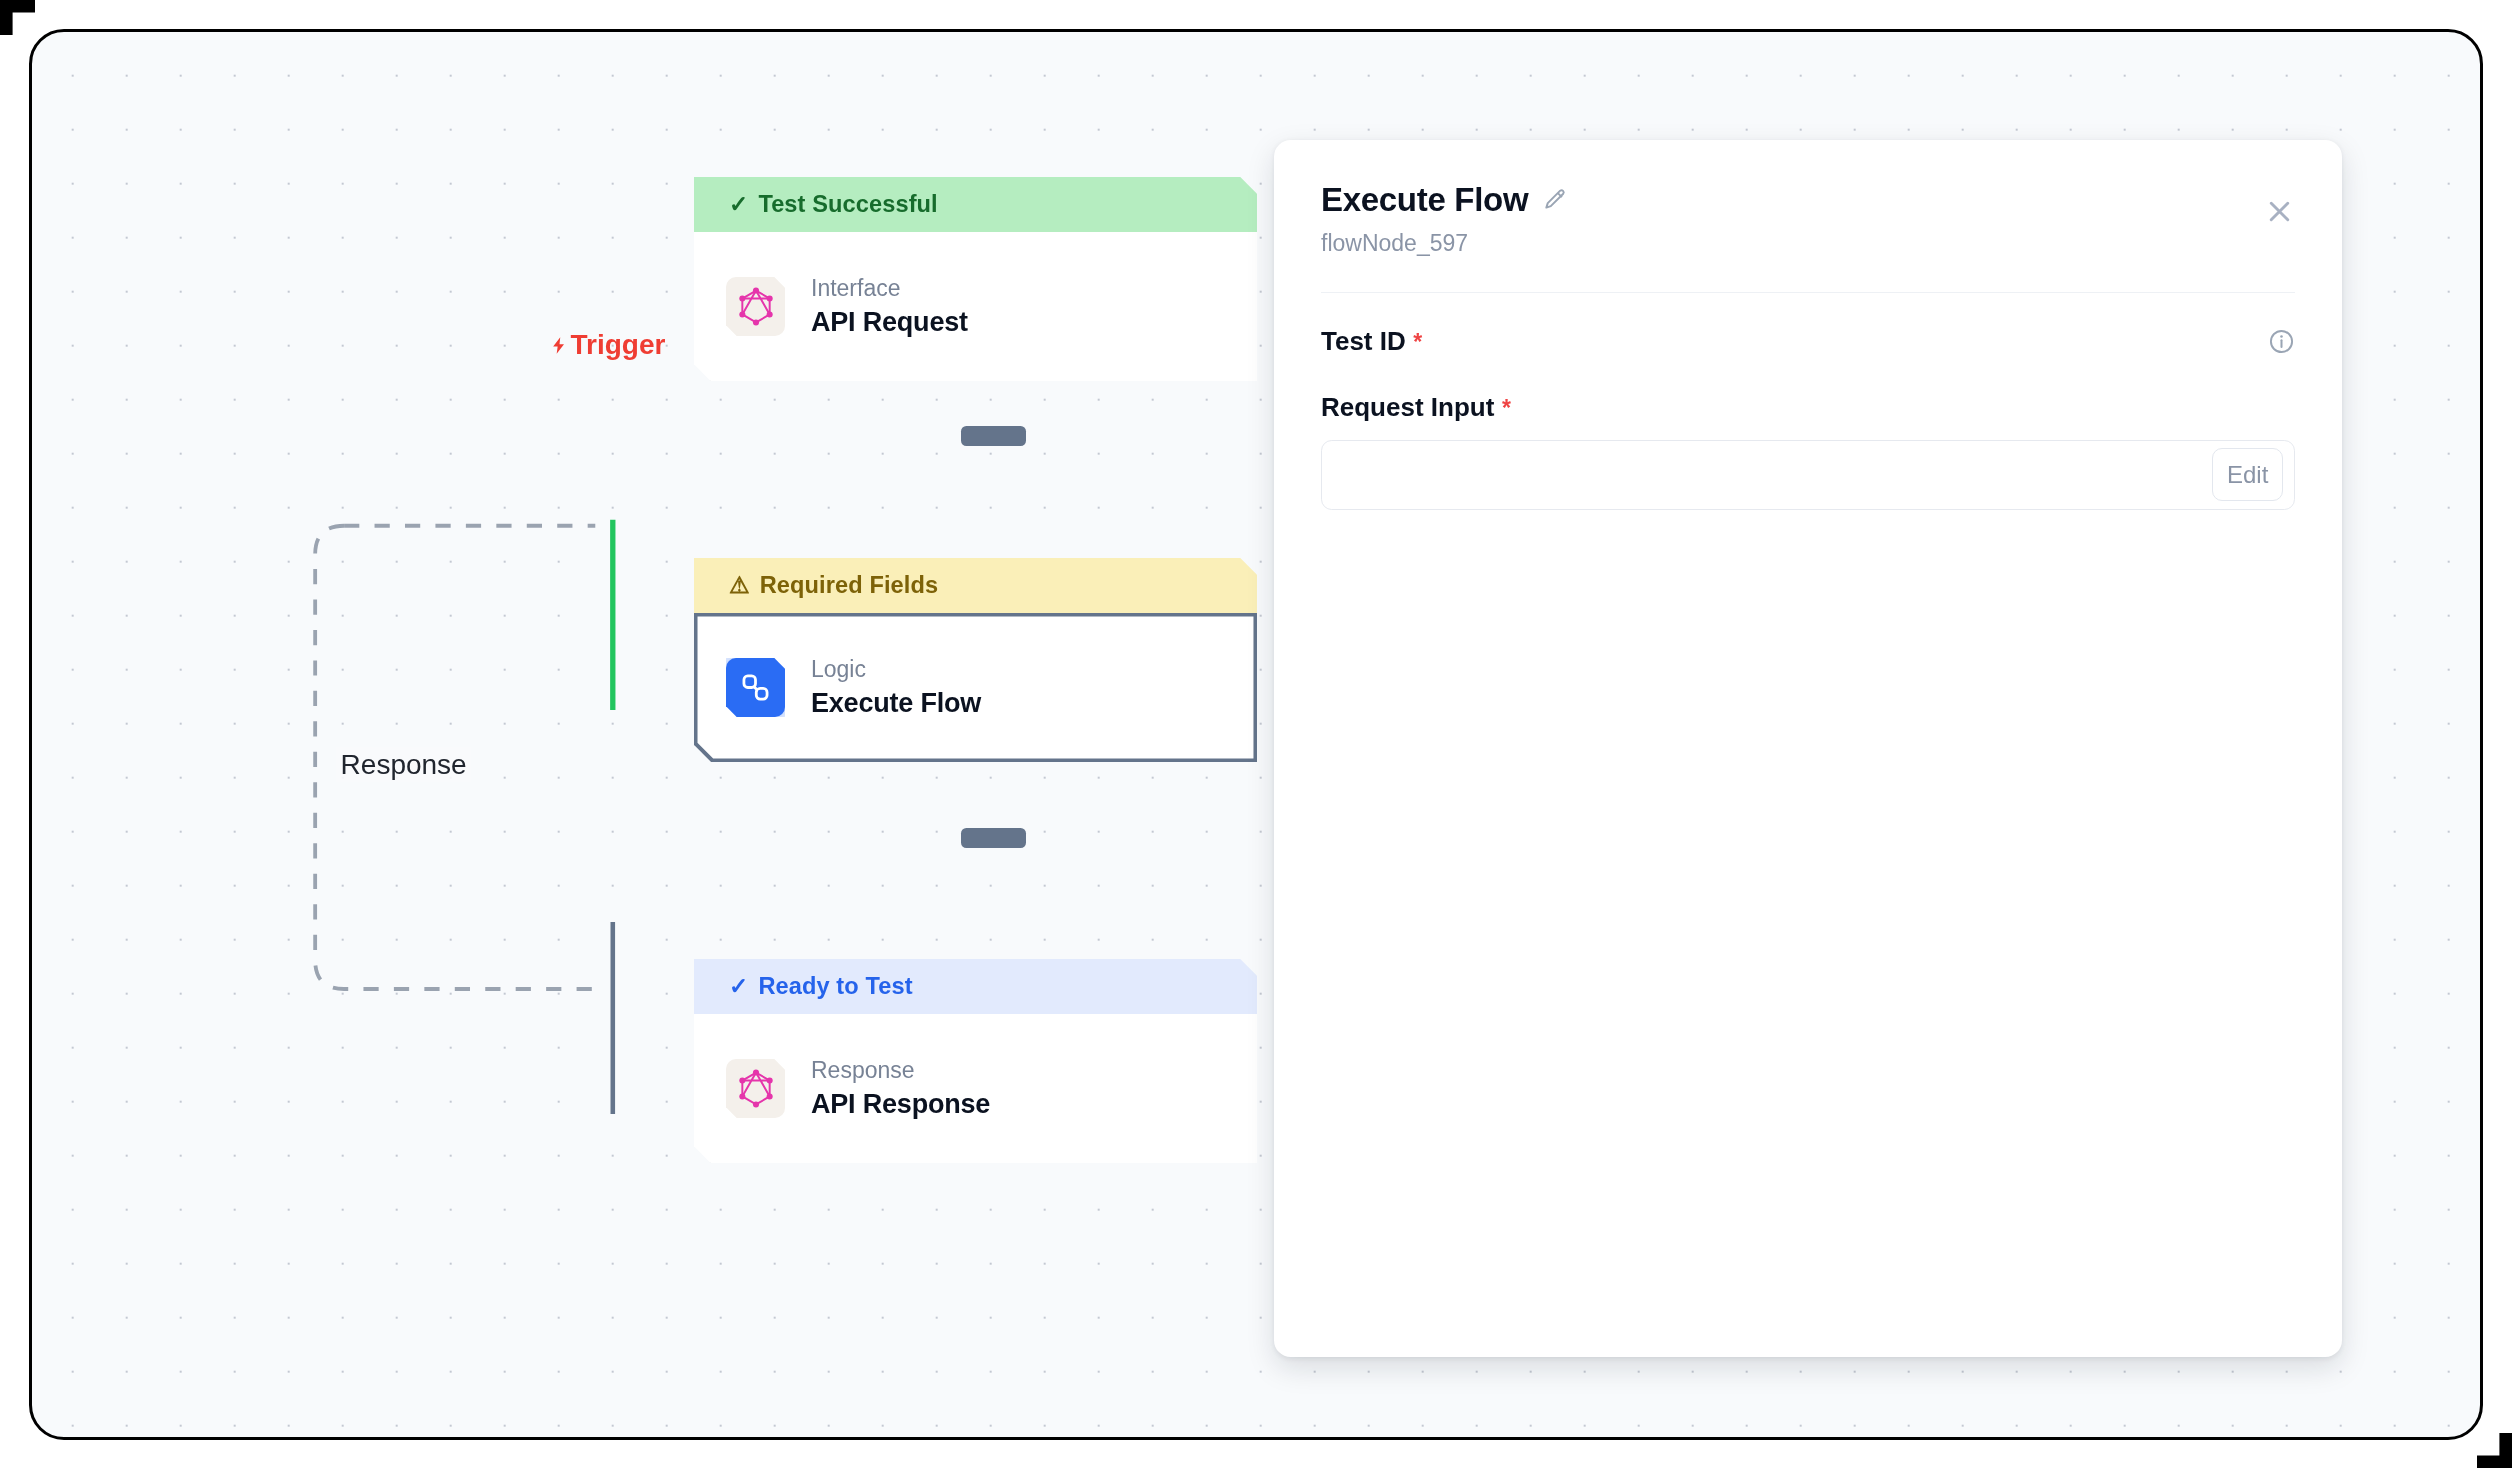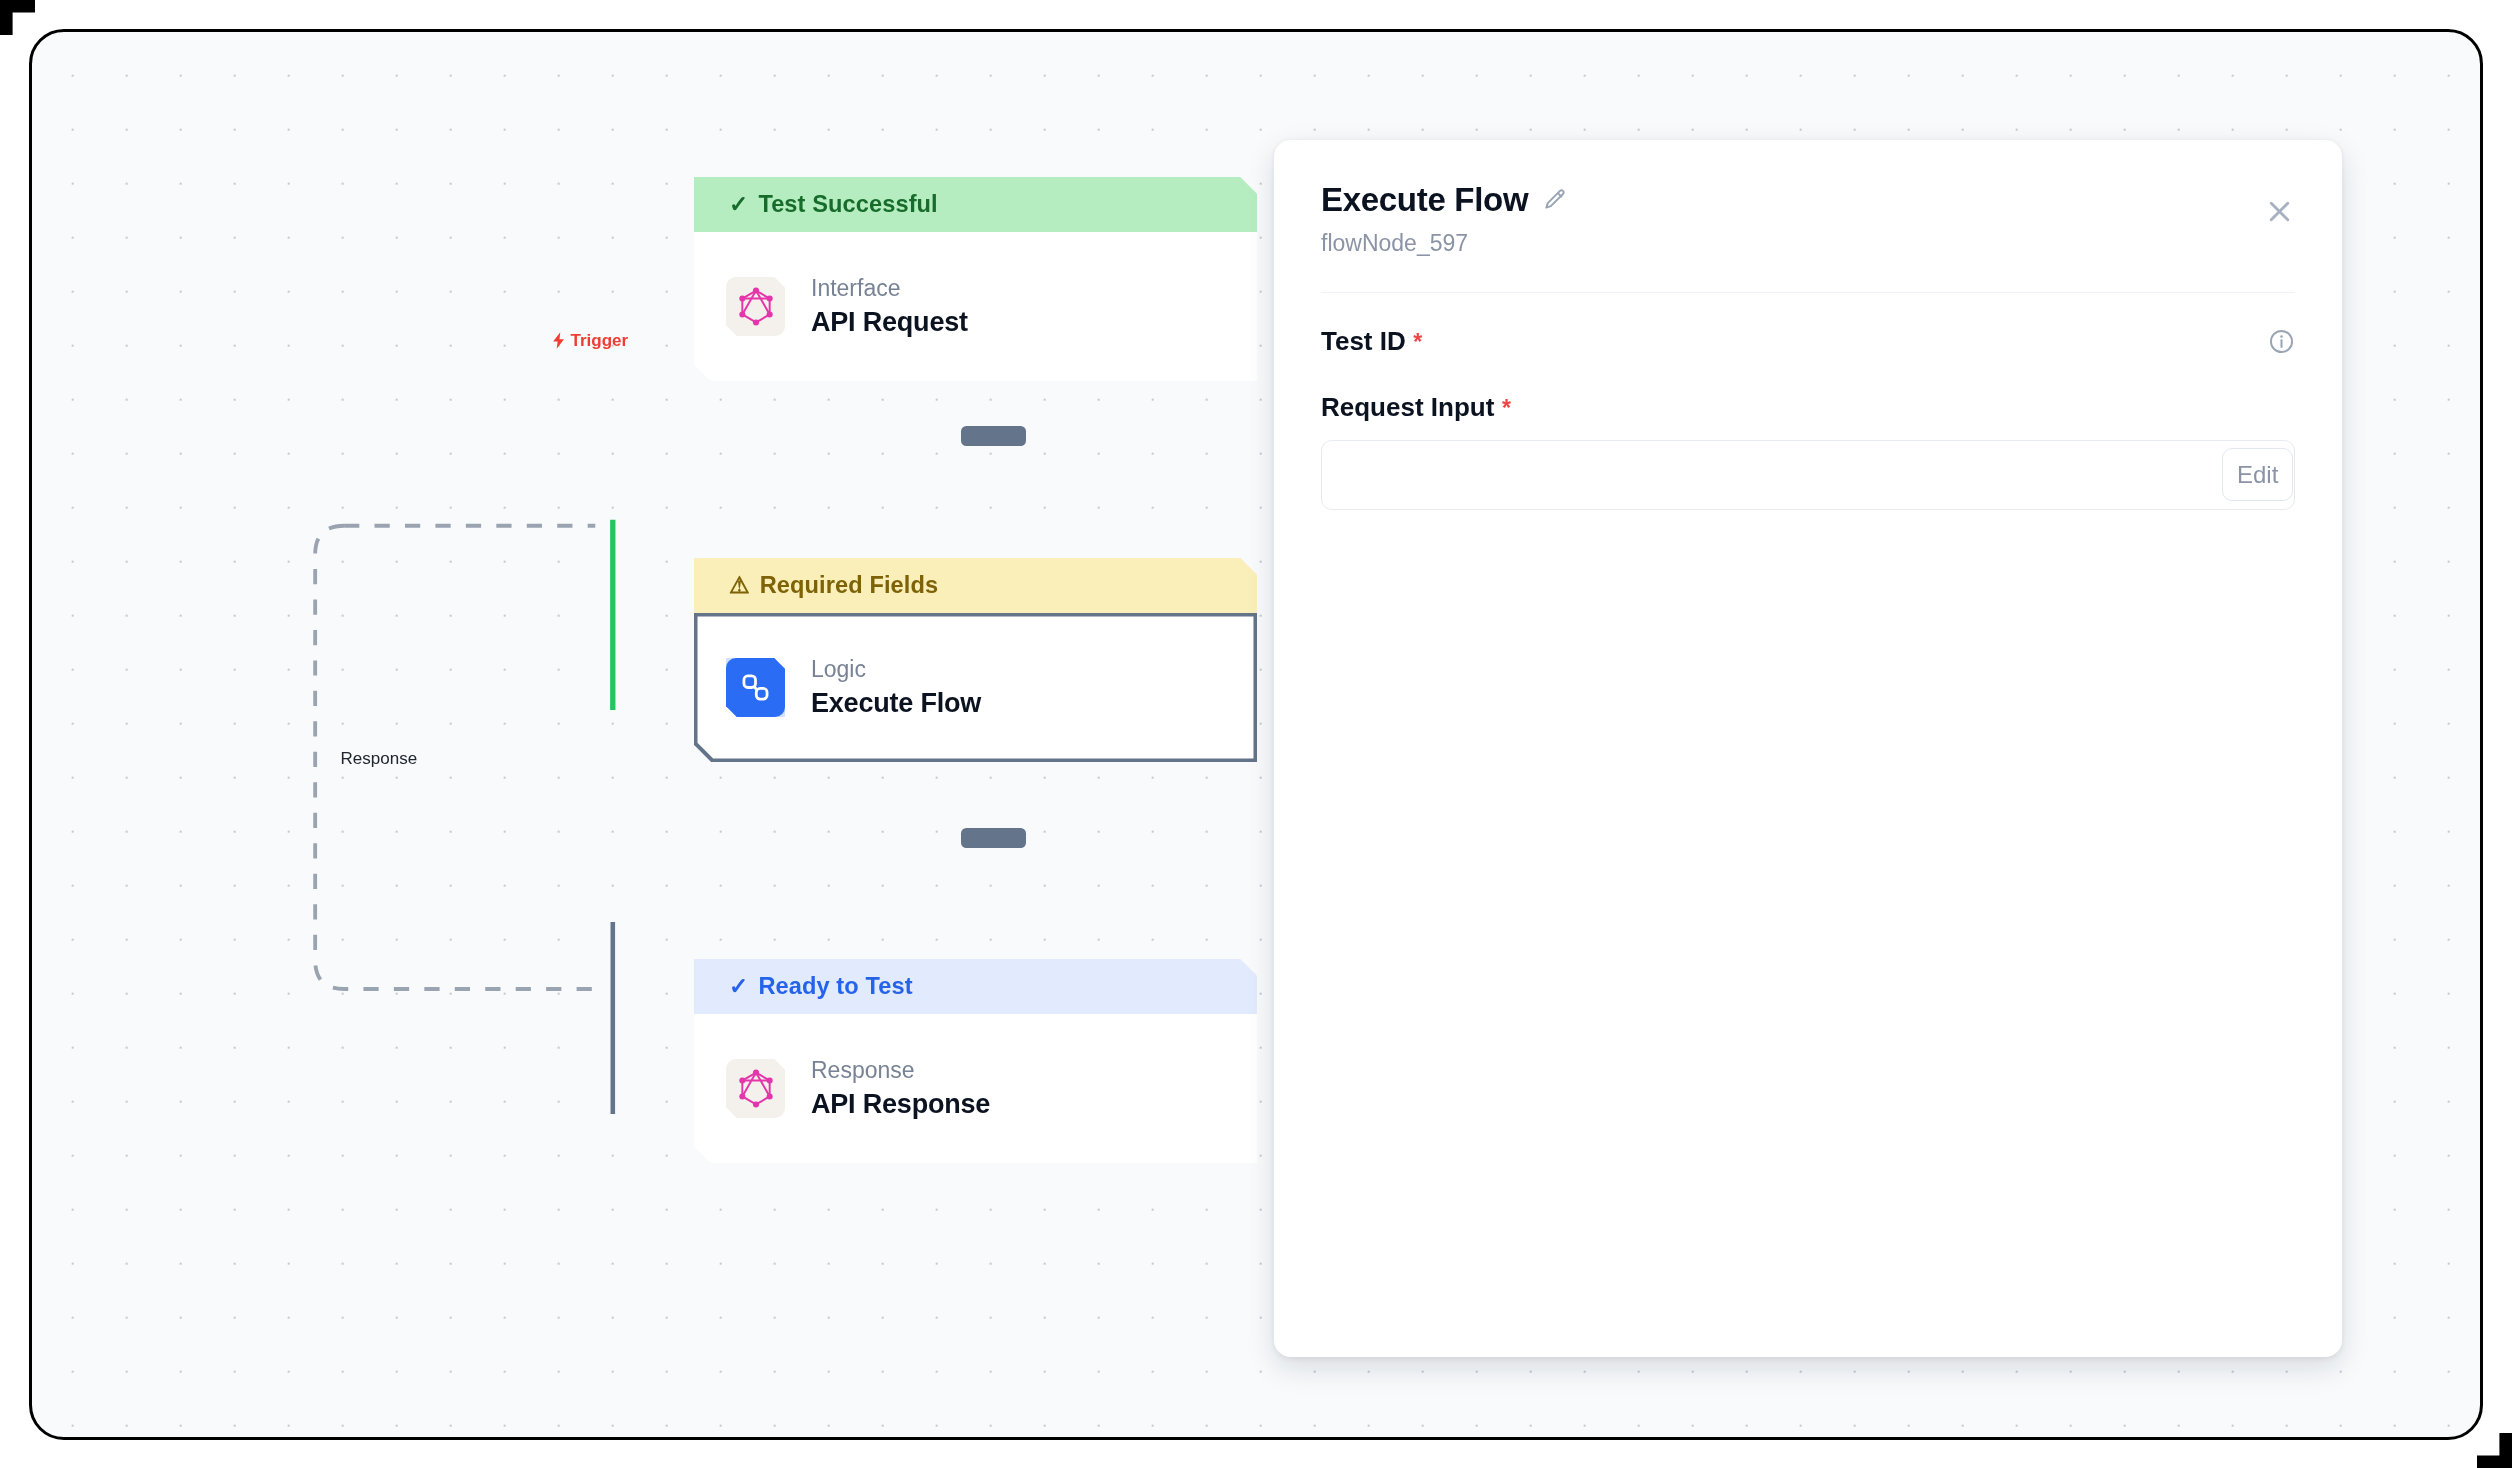--- a/index.html
+++ b/index.html
@@ -45,21 +45,21 @@
   
   #edges-layer {
     position: absolute; inset: 0;
     width: 100%; height: 100%;
     pointer-events: none;
   }
 
   
   .edge-label {
     position: absolute;
-    font-size: 17px;
+    font-size: 28px;
     white-space: nowrap;
   }
   #edge-label-trigger {
     left: 517px; top: 297px;
     color: #ef3d33;
     font-weight: 600;
     display: flex; align-items: center; gap: 1.5px;
   }
   #edge-label-trigger svg { width: 20px; height: 23px; display:block; }
   #edge-label-response {
@@ -183,21 +183,21 @@
   }
   .select-value { font-size: 26px; color: #111827; }
   .chevron { width: 23px; height: 23px; }
 
   .input-control {
     height: 70px;
     border: 1.5px solid #e6e9ef;
     border-radius: 10.7px;
     background: #ffffff;
     display: flex; align-items: center; justify-content: flex-end;
-    padding: 0 1px 0 21px;
+    padding: 0 11px 0 21px;
   }
   .edit-button {
     min-width: 70px; height: 53px;
     border: 1.5px solid #e3e7ee;
     border-radius: 10px;
     background: #ffffff;
     color: #8a94a6;
     font-size: 24px;
     font-family: "Liberation Sans", sans-serif;
     cursor: pointer;

